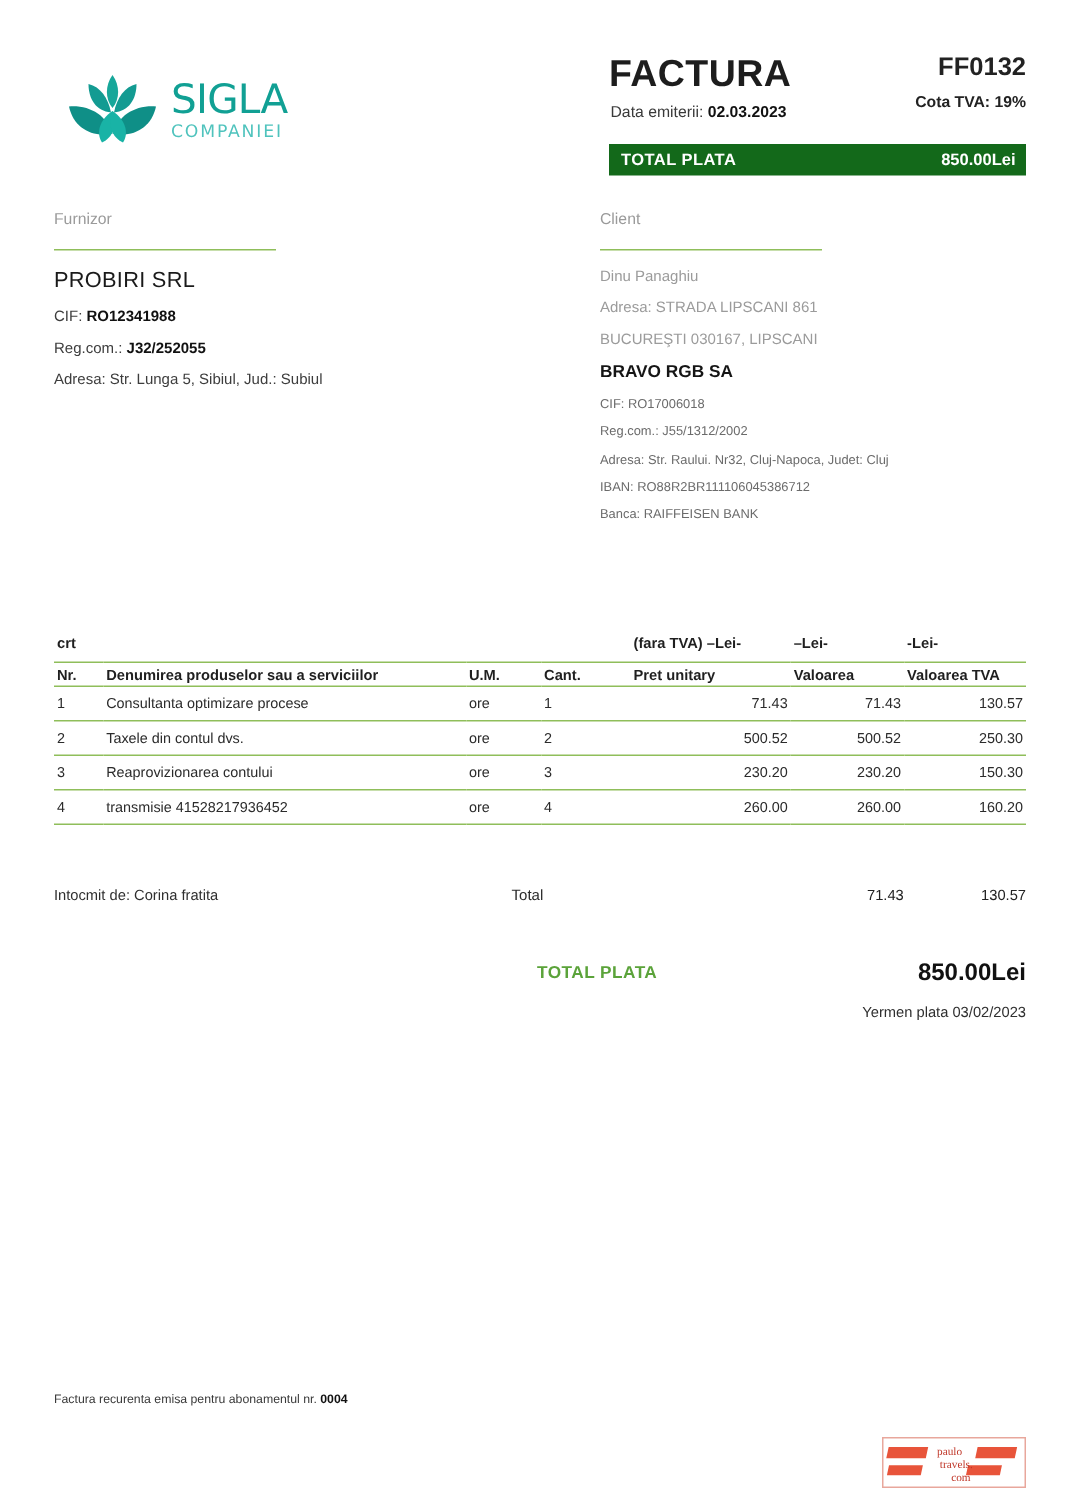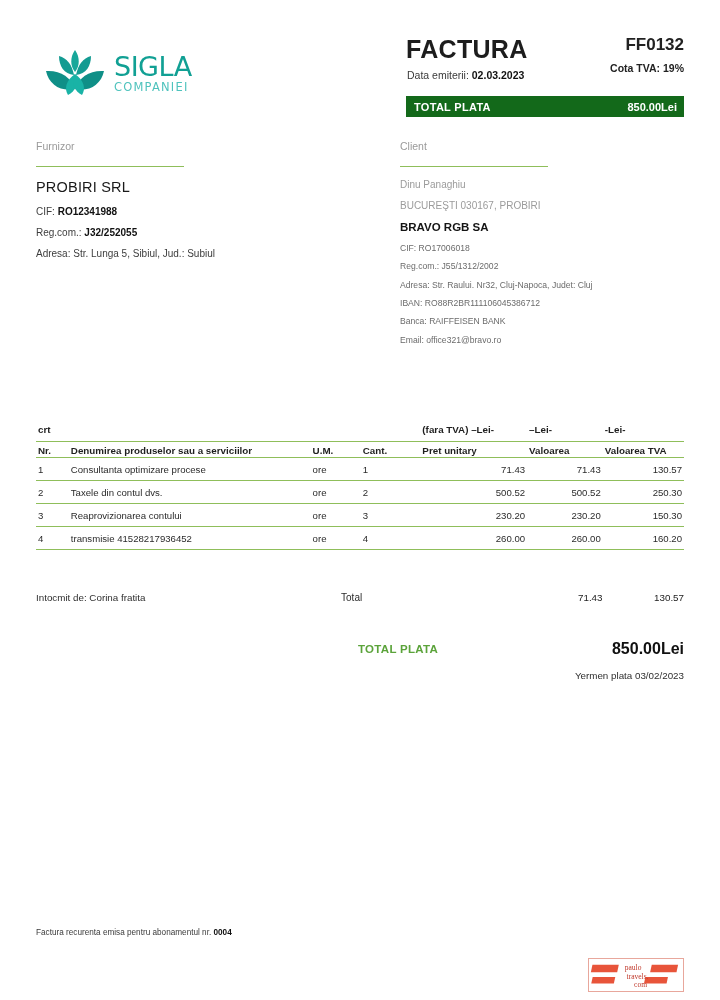--- a/index.html
+++ b/index.html
@@ -312,28 +312,28 @@
       <span>Reg.com.:</span>
       <b>J32/252055</b>
     </div>
     <div class="party-line">Adresa: Str. Lunga 5, Sibiul, Jud.: Subiul</div>
   </div>
 
   <div class="party party-client">
     <div class="party-caption">Client</div>
     <div class="party-rule"></div>
     <div class="party-line muted">Dinu Panaghiu</div>
-    <div class="party-line muted">BUCUREŞTI 030167, PROBIRI</div>
+    <div class="party-line muted">Adresa: STRADA LIPSCANI 861</div>
+    <div class="party-line muted">BUCUREŞTI 030167, LIPSCANI</div>
     <div class="party-sub-name">BRAVO RGB SA</div>
     <div class="party-line small">CIF: RO17006018</div>
     <div class="party-line small">Reg.com.: J55/1312/2002</div>
     <div class="party-line small">Adresa: Str. Raului. Nr32, Cluj-Napoca, Judet: Cluj</div>
     <div class="party-line small">IBAN: RO88R2BR111106045386712</div>
     <div class="party-line small">Banca: RAIFFEISEN BANK</div>
-    <div class="party-line small">Email: office321@bravo.ro</div>
   </div>
 
   <div class="table-wrap">
     <table class="items">
       <thead>
         <tr>
           <th class="c-nr sub">crt</th>
           <th class="c-desc sub"></th>
           <th class="c-um sub"></th>
           <th class="c-cant sub"></th>

